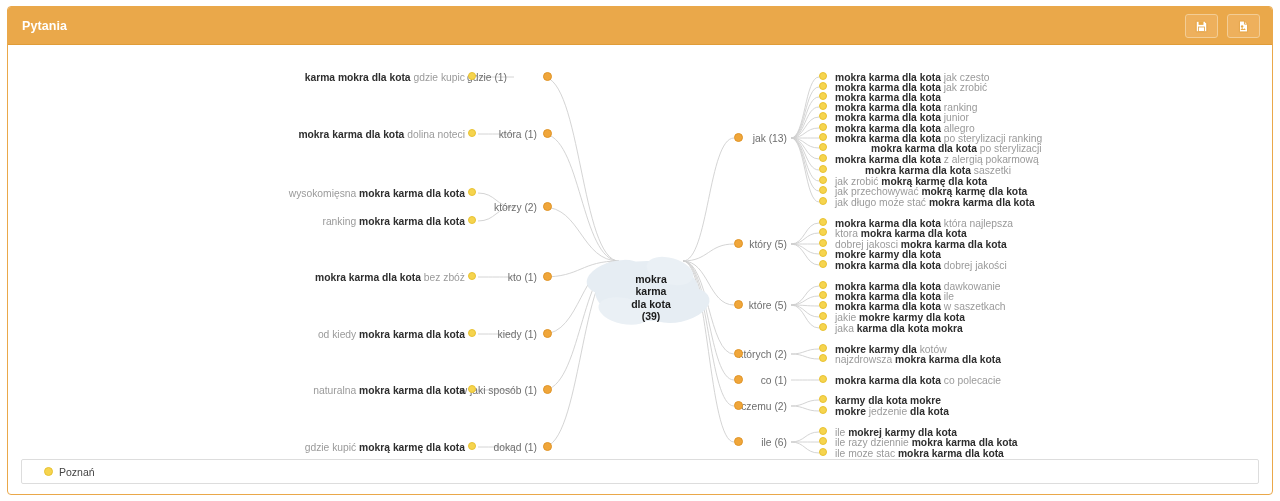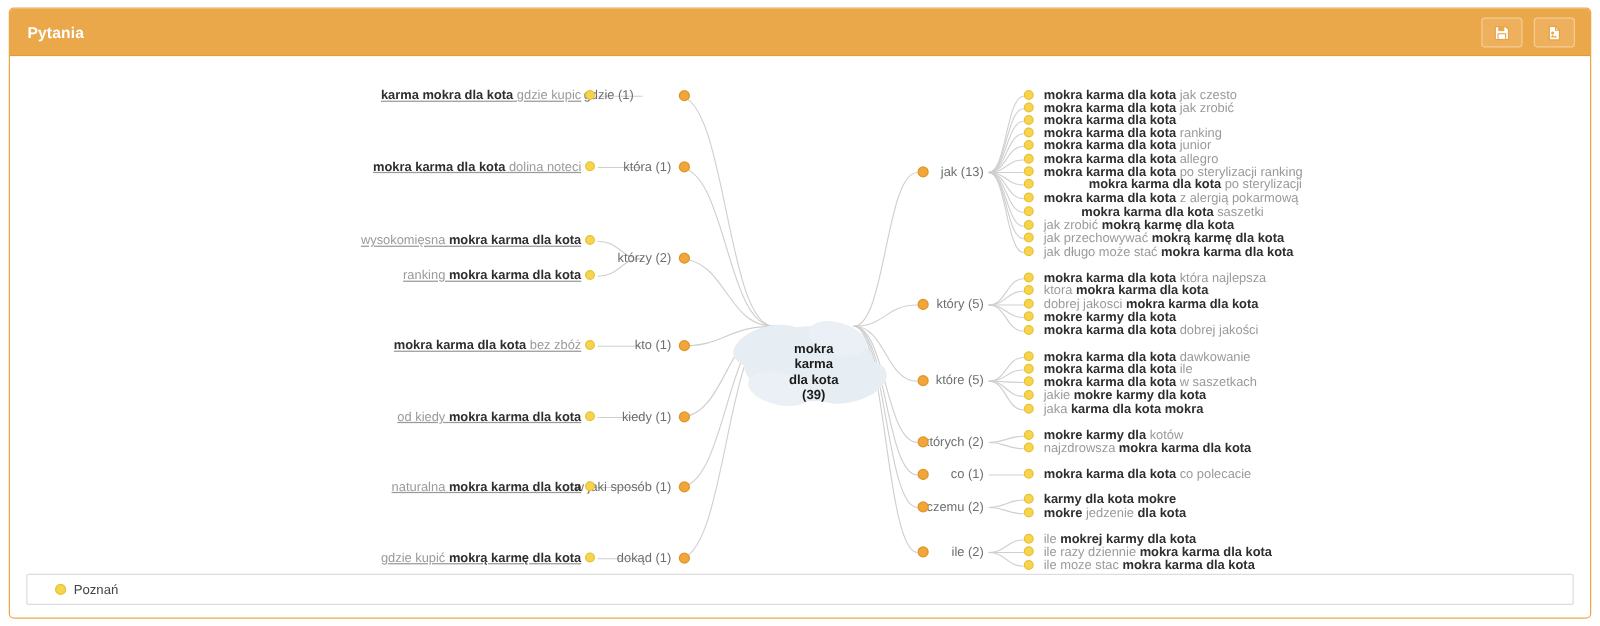--- a/index.html
+++ b/index.html
@@ -114,21 +114,21 @@
   .lbl {
     position: absolute;
     font-size: 10.3px;
     line-height: 11px;
     color: #9a9a9a;
     white-space: nowrap;
     z-index: 3;
   }
   .lbl b { color: #2e2e2e; font-weight: bold; }
   .lbl.right { transform: translateY(-50%); }
-  .lbl.left  { transform: translate(-100%, -50%); text-decoration: underline; }
+  .lbl.left  { transform: translate(-100%, -50%); }
 
   .branch-lbl {
     position: absolute;
     font-size: 10.3px;
     color: #6e6e6e;
     white-space: nowrap;
     transform: translate(-100%, -50%);
     z-index: 3;
   }
 
@@ -342,21 +342,21 @@
           <div class="branch-lbl" style="left: 779px; top: 335px; transform: translate(-100%, -50%);">co (1)</div>
           <div class="dot dot-leaf" style="left: 811px; top: 330px;"></div>
           <div class="lbl right" style="left: 827px; top: 335px;"><b>mokra karma dla kota</b> co polecacie</div>
           <div class="dot dot-branch" style="left: 725.5px; top: 355.5px;"></div>
           <div class="branch-lbl" style="left: 779px; top: 361px; transform: translate(-100%, -50%);">czemu (2)</div>
           <div class="dot dot-leaf" style="left: 811px; top: 350px;"></div>
           <div class="lbl right" style="left: 827px; top: 355px;"><b>karmy dla kota mokre</b></div>
           <div class="dot dot-leaf" style="left: 811px; top: 361px;"></div>
           <div class="lbl right" style="left: 827px; top: 366px;"><b>mokre</b> jedzenie <b>dla kota</b></div>
           <div class="dot dot-branch" style="left: 725.5px; top: 391.5px;"></div>
-          <div class="branch-lbl" style="left: 779px; top: 397px; transform: translate(-100%, -50%);">ile (2)</div>
+          <div class="branch-lbl" style="left: 779px; top: 397px; transform: translate(-100%, -50%);">ile (6)</div>
           <div class="dot dot-leaf" style="left: 811px; top: 382px;"></div>
           <div class="lbl right" style="left: 827px; top: 387px;">ile <b>mokrej karmy dla kota</b></div>
           <div class="dot dot-leaf" style="left: 811px; top: 392px;"></div>
           <div class="lbl right" style="left: 827px; top: 397px;">ile razy dziennie <b>mokra karma dla kota</b></div>
           <div class="dot dot-leaf" style="left: 811px; top: 403px;"></div>
           <div class="lbl right" style="left: 827px; top: 408px;">ile moze stac <b>mokra karma dla kota</b></div>
         </div>
 
       <div class="center-node">
           <div>mokra</div>

